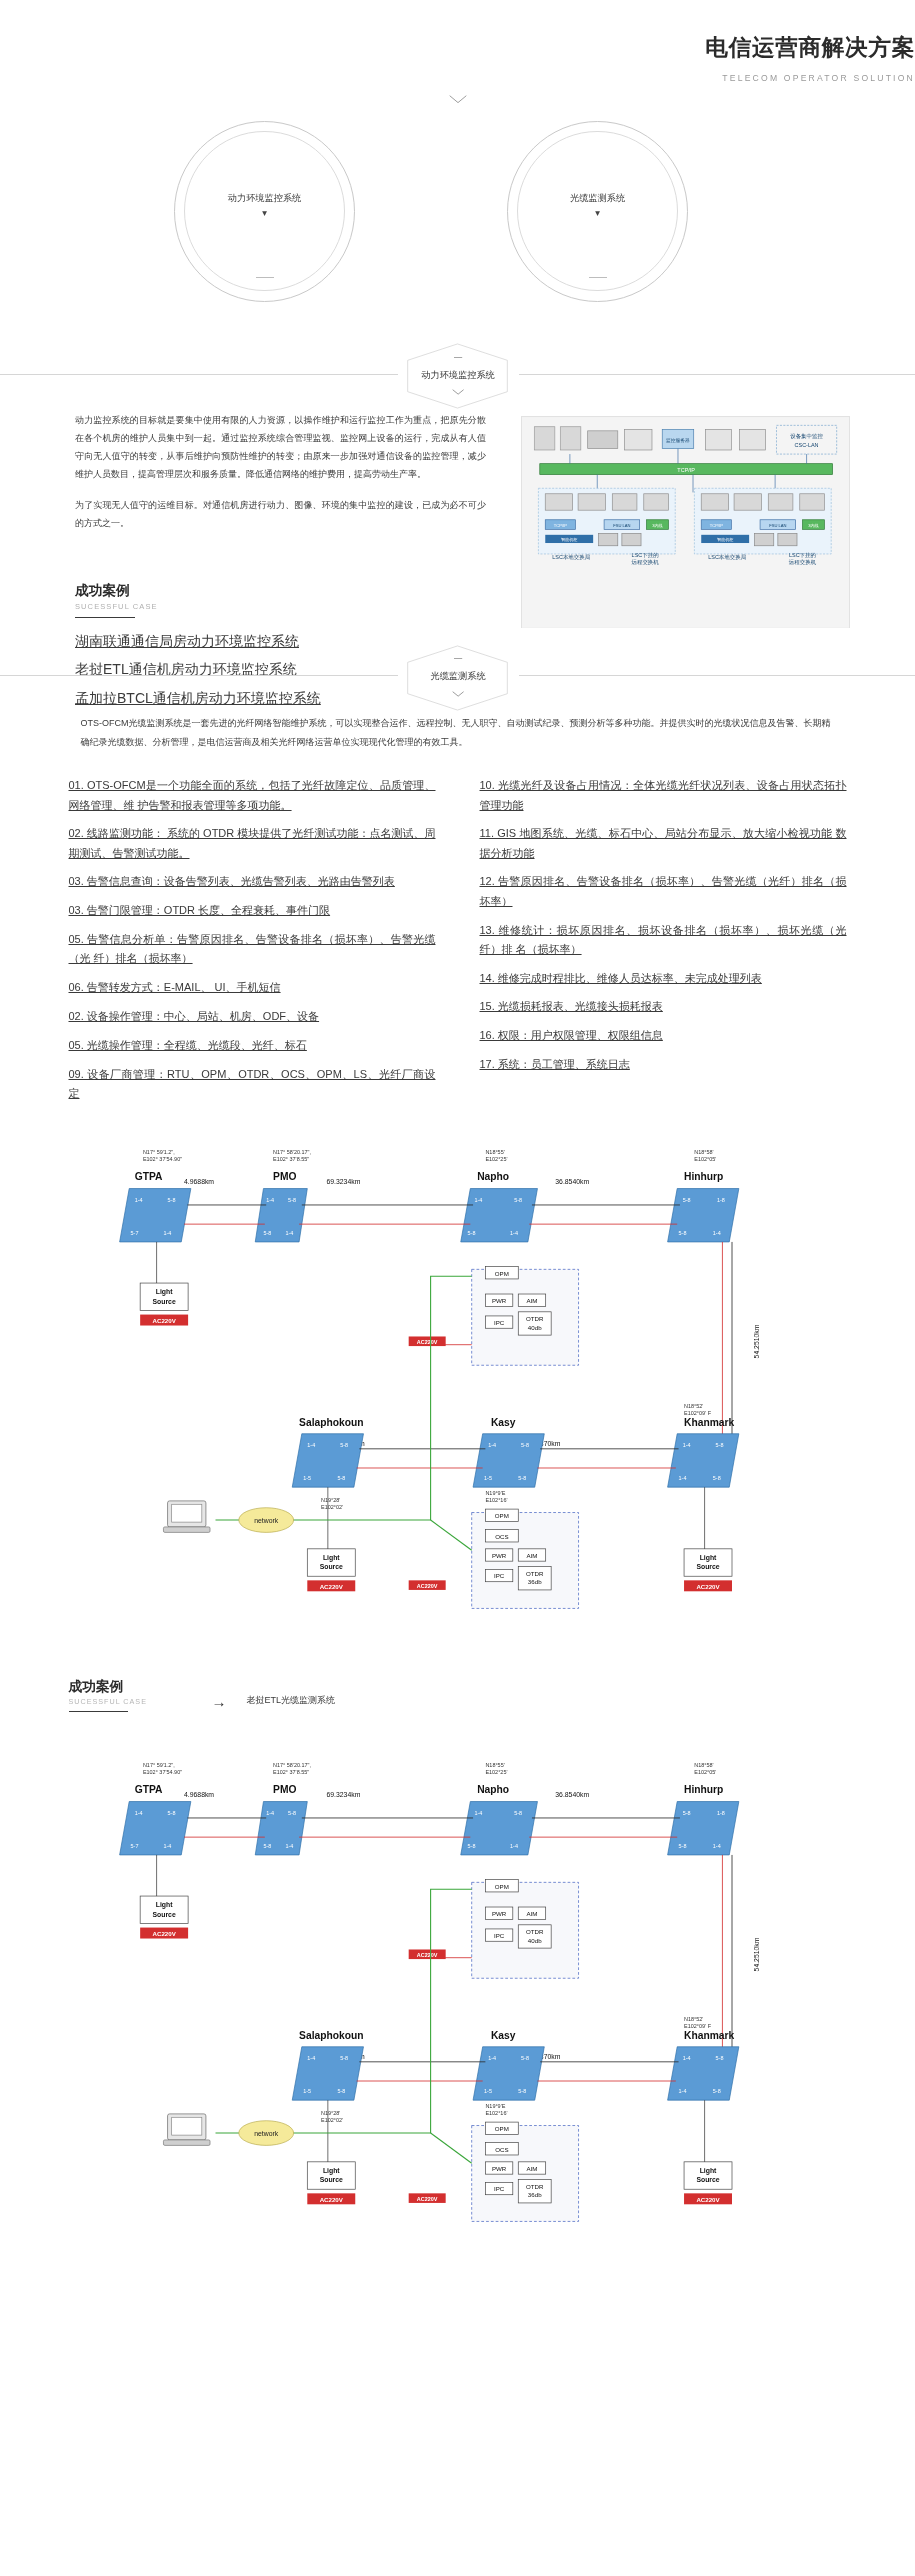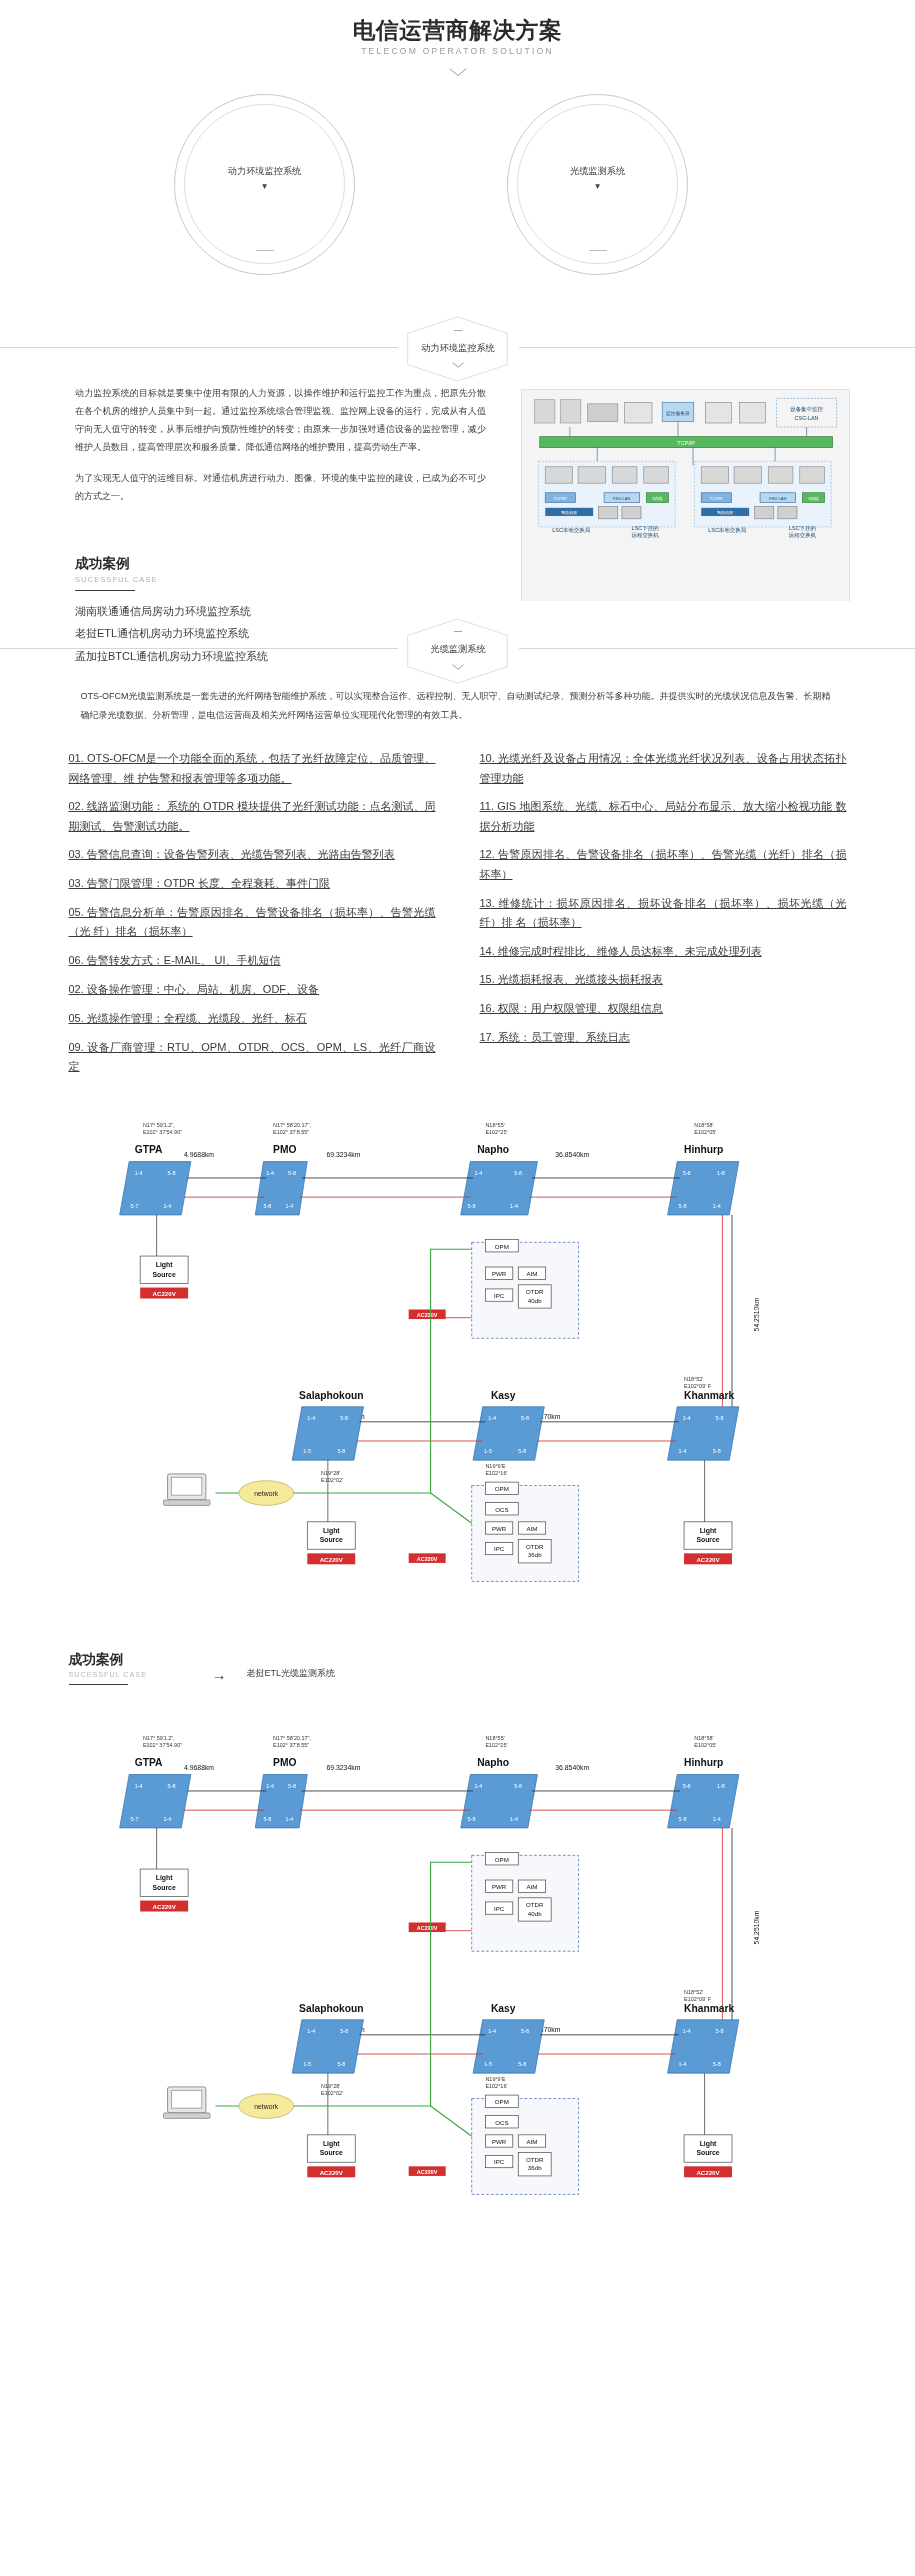--- a/index.html
+++ b/index.html
@@ -7,26 +7,26 @@
   body {
     width:915px;
     background:#ffffff;
     font-family:"Liberation Sans", sans-serif;
     color:#333;
     -webkit-font-smoothing:antialiased;
   }
   .page { width:915px; position:relative; overflow:hidden; }
 
   
-  .header { padding-top:15px; text-align:center; }
+  .header { padding-top:32px; text-align:right; }
   .header .title {
     font-size:22.6px; font-weight:bold; color:#2b2b2b; letter-spacing:0.7px;
   }
   .header .subtitle {
-    font-size:8.6px; color:#9a9a9a; letter-spacing:2.2px; margin-top:0;
+    font-size:8.6px; color:#9a9a9a; letter-spacing:2.2px; margin-top:10px;
   }
   .chev-down {
     margin:12.3px auto 0; width:18px; height:9px;
   }
   .chev-down svg { display:block; }
 
   
   .circles {
     margin-top:16.4px; height:206px; position:relative;
   }
@@ -81,21 +81,21 @@
   .sec1 { padding:6.9px 0 0; position:relative; height:199px; }
   .sec1 .txt {
     position:absolute; left:75px; top:2px; width:411px;
     font-size:9px; line-height:2.0; color:#3a3a3a; text-align:justify;
   }
   .sec1 .txt p { margin:0 0 13.7px; }
   .case-block { position:absolute; left:75px; top:173px; width:425px; }
   .case-title { font-size:13.7px; font-weight:bold; color:#2b2b2b; }
   .case-sub { font-size:7.5px; color:#b0b0b0; letter-spacing:1.1px; margin-top:2.1px; }
   .case-rule { width:60px; height:1.4px; background:#3a3a3a; margin:6.2px 0 8.2px; }
-  .case-list { font-size:11px; line-height:2.05; color:#3a3a3a; }
+  .case-list { font-size:14px; line-height:2.05; color:#3a3a3a;text-decoration:underline; }
 
   
   .topo1 {
     position:absolute; left:521px; top:6.9px; width:329px; height:212px;
     background:#f2f2f2; border:0.7px solid #e2e2e2;
   }
 
   
   .intro2 {
     width:808px; margin:4.1px auto 0; font-size:9px; line-height:2.05;

